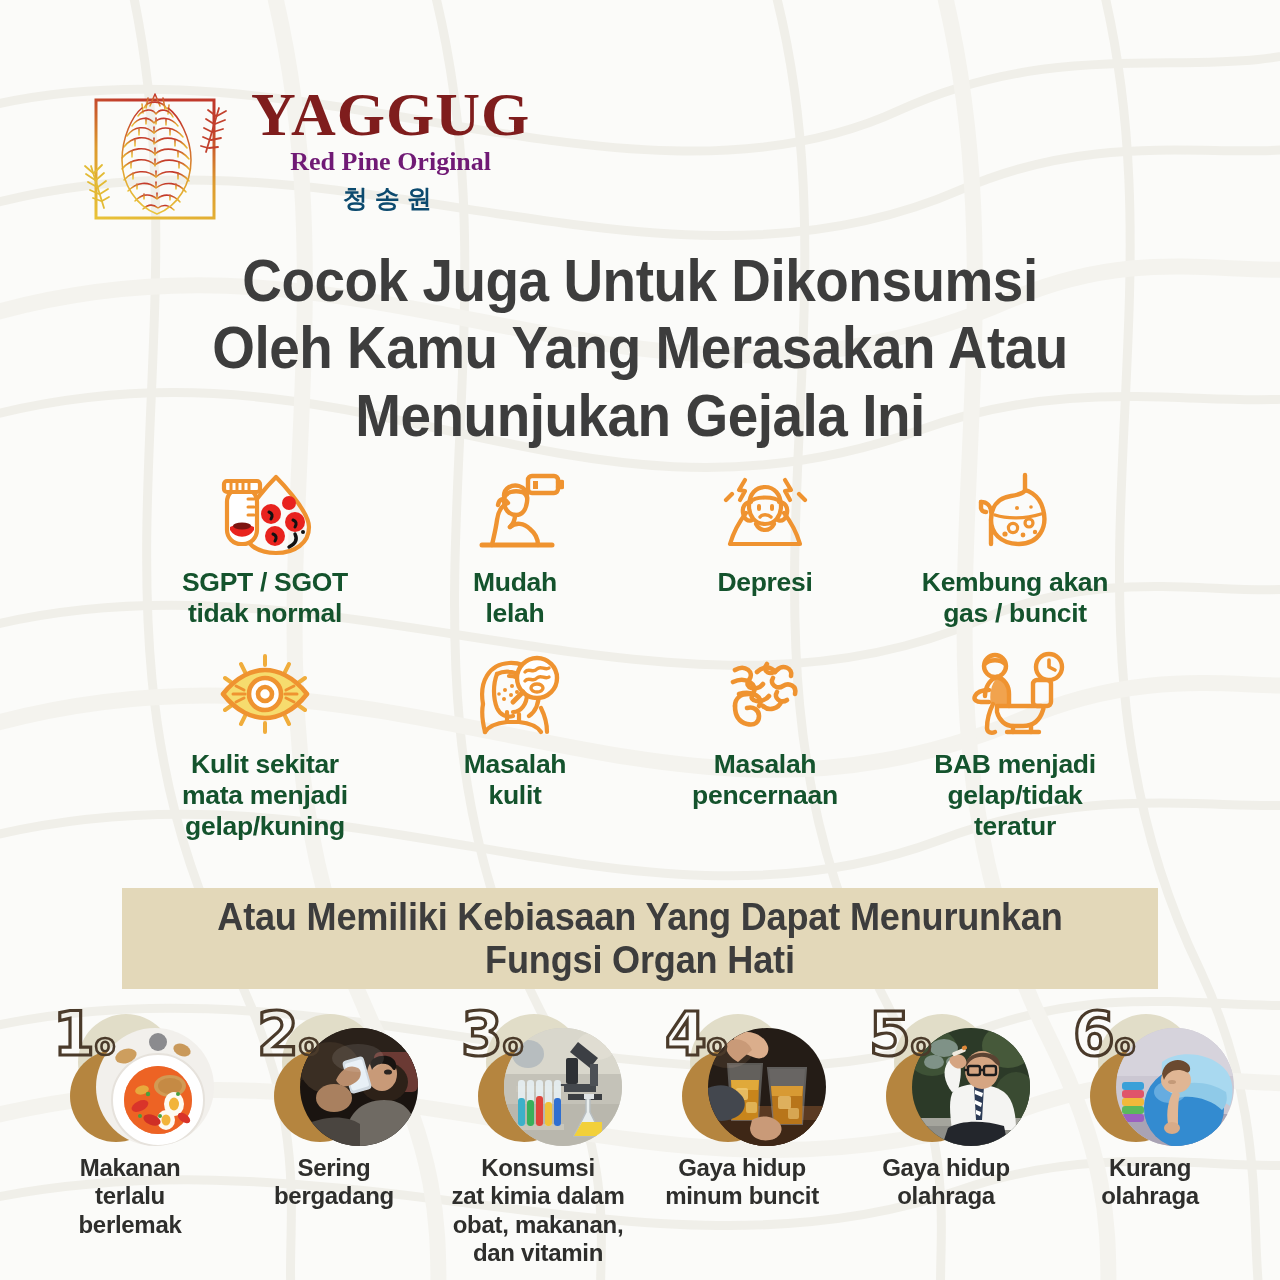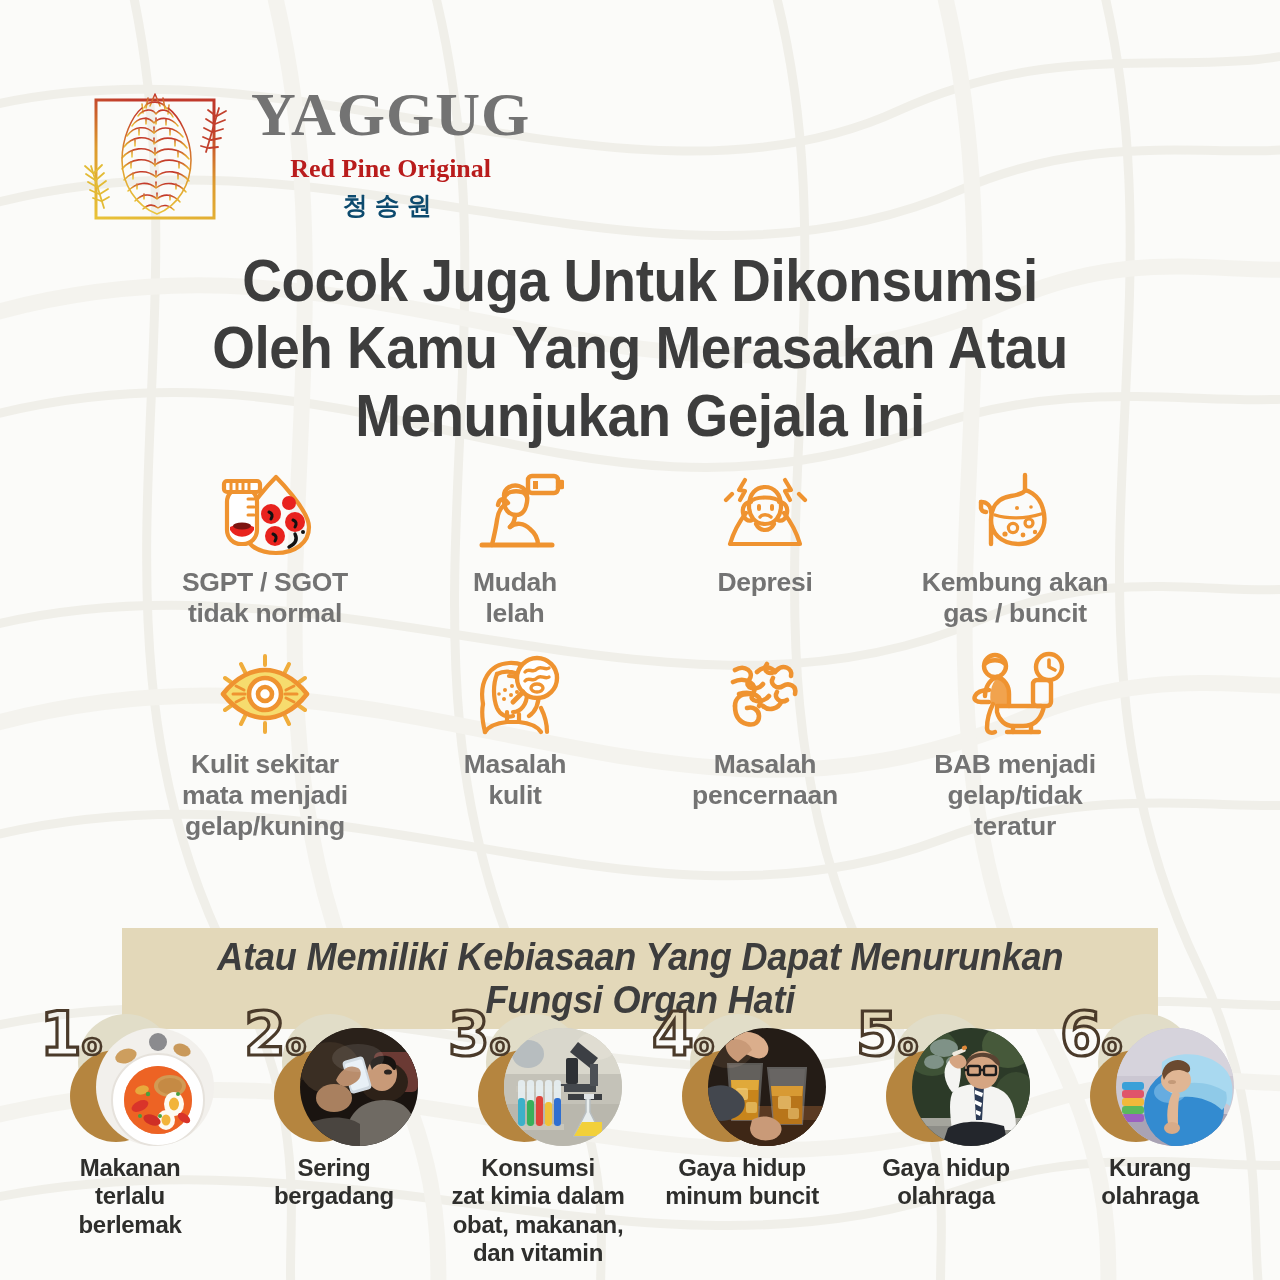--- a/index.html
+++ b/index.html
@@ -54,31 +54,31 @@
     display: flex;
     flex-direction: column;
     align-items: center;
   }
   .brand-name {
     font-family: "Liberation Serif", serif;
     font-weight: bold;
     font-size: 62px;
     line-height: 0.98;
     letter-spacing: 1px;
-    color: #737373;
+    color: #7f1d1d;
     white-space: nowrap;
   }
   .brand-sub {
     font-family: "Liberation Serif", serif;
     font-weight: bold;
     font-size: 26px;
     line-height: 1.25;
-    color: #b91c1c;
+    color: #701a75;
     white-space: nowrap;
-    margin-top: 8px;
+    margin-top: 1px;
   }
   .brand-kr {
     font-family: "DejaVu Sans", sans-serif;
     font-weight: bold;
     font-size: 25px;
     letter-spacing: 7px;
     color: #0c4a6e;
     margin-top: 4px;
     white-space: nowrap;
   }
@@ -122,40 +122,39 @@
   }
   .symptom .ico {
     height: 88px;
     display: flex;
     align-items: flex-end;
     justify-content: center;
   }
   .symptom .sym-label {
     margin-top: 11px;
     text-align: center;
-    color: #737373;
+    color: #14532d;
     font-family: "Liberation Sans", sans-serif;
     font-weight: bold;
     font-size: 26.5px;
     line-height: 1.18;
     letter-spacing: -0.3px;
   }
 
   
   .banner {
     position: absolute;
     left: 122px;
-    top: 928px;
+    top: 888px;
     width: 1036px;
     height: 101px;
     background: #e3d8b9;
     display: flex;
     align-items: center;
     justify-content: center;
-    font-style: italic;
   }
   .banner-text {
     text-align: center;
     color: #3d3d3d;
     font-family: "Liberation Sans Narrow", "Liberation Sans", sans-serif;
     font-weight: bold;
     font-size: 38px;
     line-height: 1.12;
     letter-spacing: -0.2px;
     transform: scaleX(0.95);
@@ -200,21 +199,21 @@
   .photo {
     position: absolute;
     left: 56px; top: 20px;
     width: 118px; height: 118px;
     border-radius: 50%;
     overflow: hidden;
   }
   .photo svg { display: block; }
   .hnum {
     position: absolute;
-    left: 0; top: -4px;
+    left: 13px; top: -4px;
     font-family: "DejaVu Sans", sans-serif;
     font-weight: bold;
     font-size: 60px;
     line-height: 1;
     color: transparent;
     -webkit-text-stroke: 3.2px #4a3a2a;
     letter-spacing: 0px;
     z-index: 4;
   }
   .hnum .dot {

